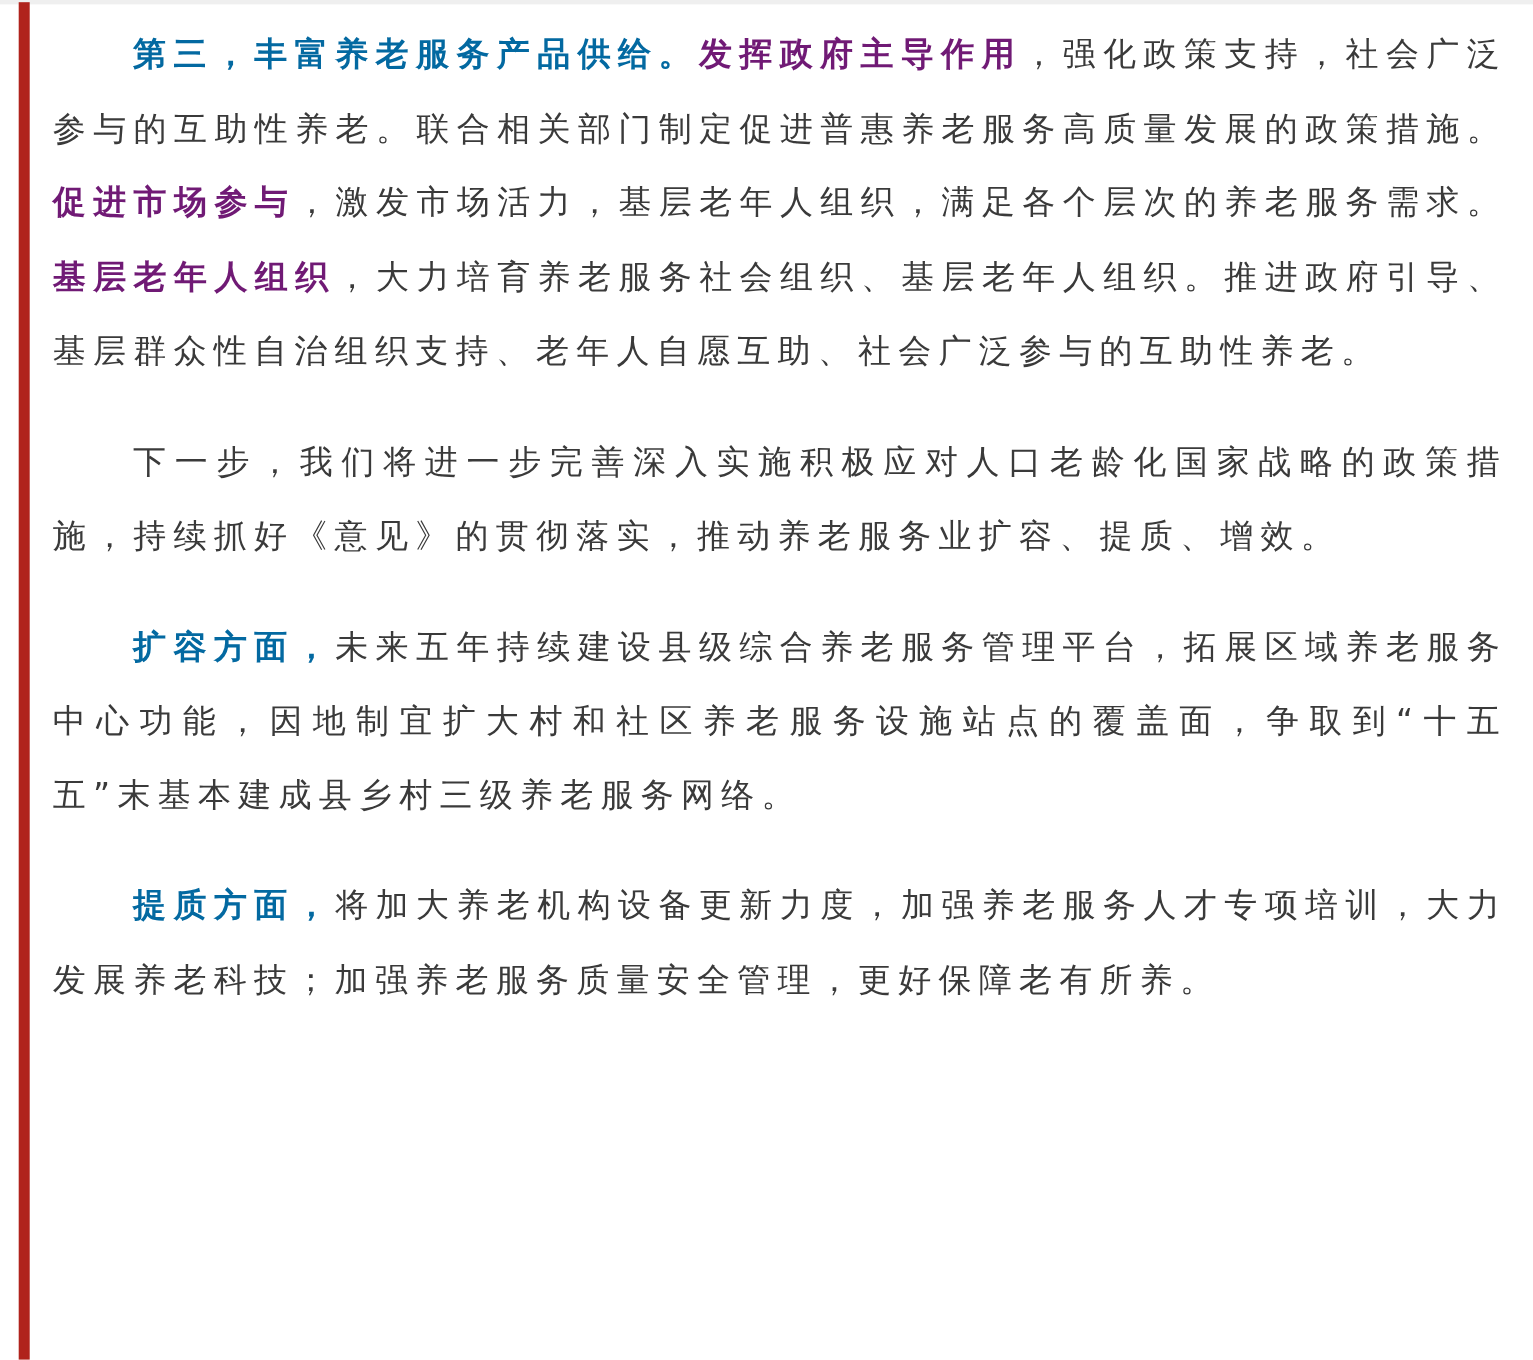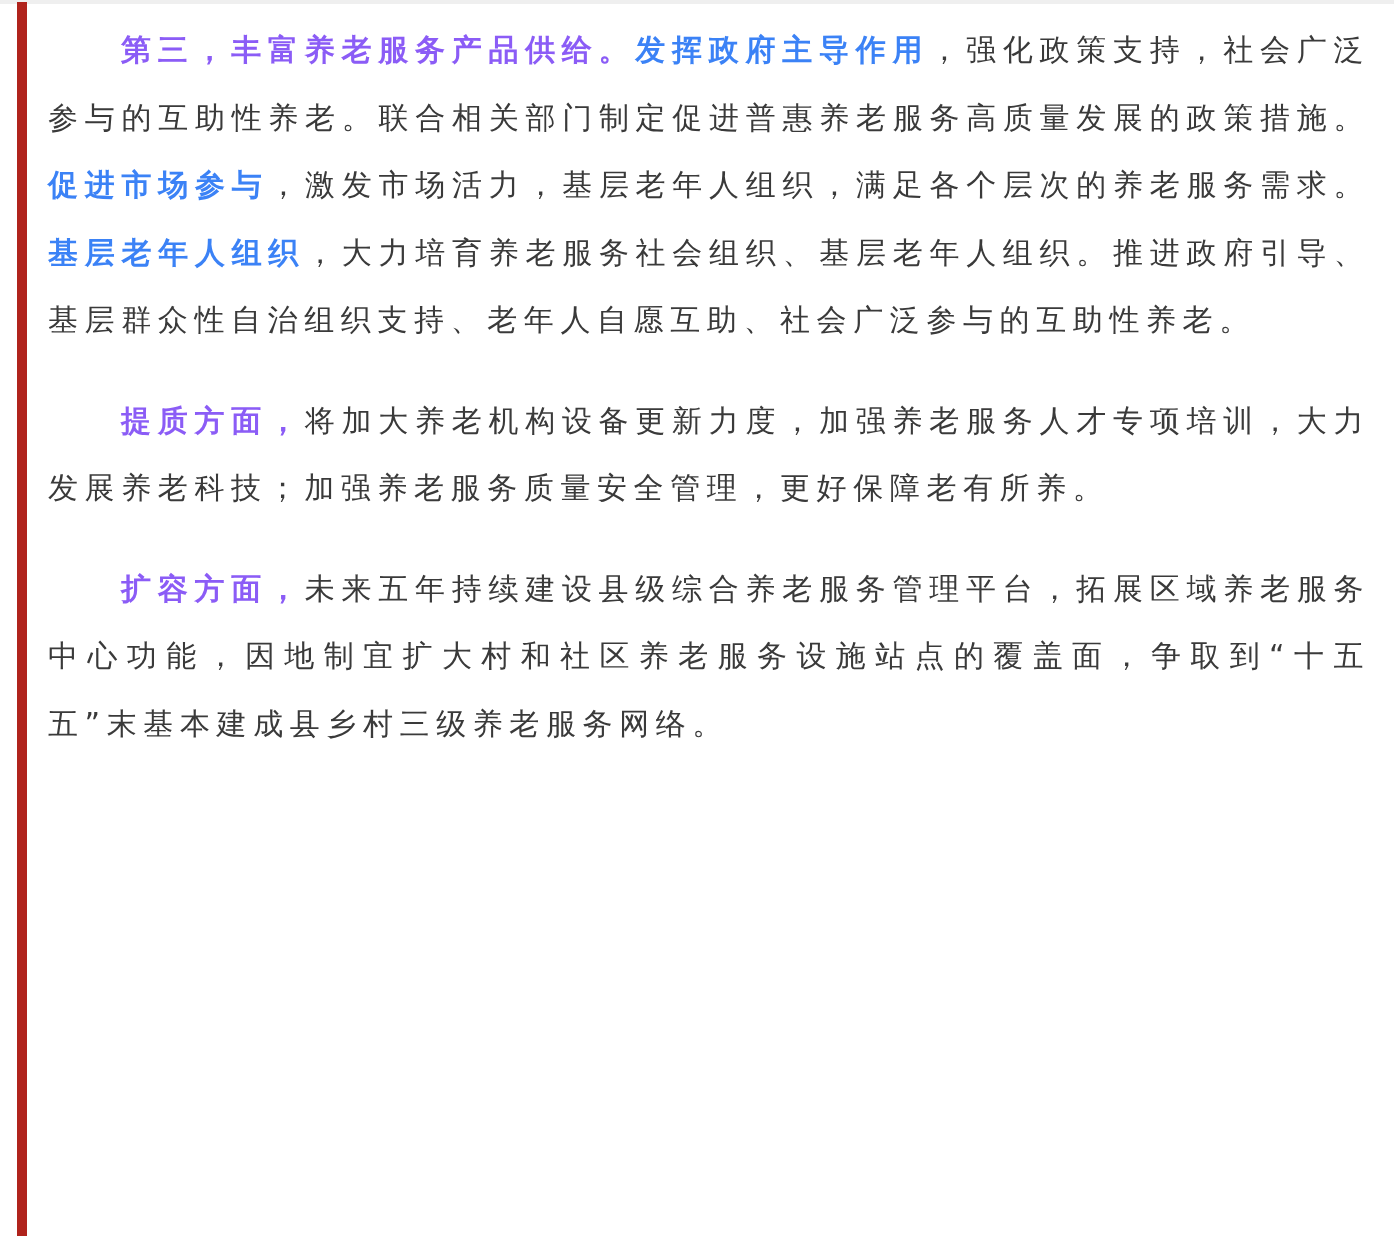--- a/index.html
+++ b/index.html
@@ -39,41 +39,44 @@
       letter-spacing: 6.6px;
       color: #3a3a3a;
       text-align: justify;
     }
     .para {
       margin: 0 0 33px 0;
       text-indent: 73px;
     }
     .para:last-child { margin-bottom: 0; }
     .red {
-      color: #8b5cf6;
+      color: #0369a1;
       font-weight: bold;
     }
     .bold {
-      color: #3b82f6;
+      color: #701a75;
       font-weight: bold;
     }
   </style>
 </head>
 <body>
 
 <div class="top-strip"></div>
 <div class="left-bar"></div>
 
 <div class="article">
   <p class="para">
     <span class="red">第三，丰富养老服务产品供给。</span><span class="bold">发挥政府主导作用</span><span>，强化政策支持，社会广泛参与的互助性养老。联合相关部门制定促进普惠养老服务高质量发展的政策措施。</span><span class="bold">促进市场参与</span><span>，激发市场活力，基层老年人组织，满足各个层次的养老服务需求。</span><span class="bold">基层老年人组织</span><span>，大力培育养老服务社会组织、基层老年人组织。推进政府引导、基层群众性自治组织支持、老年人自愿互助、社会广泛参与的互助性养老。</span>
   </p>
 
 
-
   <p class="para">
-    <span class="red">提质方面，</span><span>将加大养老机构设备更新力度，加强养老服务人才专项培训，大力发展养老科技；加强养老服务质量安全管理，更好保障老有所养。</span>
+    <span>下一步，我们将进一步完善深入实施积极应对人口老龄化国家战略的政策措施，持续抓好《意见》的贯彻落实，推动养老服务业扩容、提质、增效。</span>
   </p>
 
   <p class="para">
     <span class="red">扩容方面，</span><span>未来五年持续建设县级综合养老服务管理平台，拓展区域养老服务中心功能，因地制宜扩大村和社区养老服务设施站点的覆盖面，争取到“十五五”末基本建成县乡村三级养老服务网络。</span>
   </p>
+
+  <p class="para">
+    <span class="red">提质方面，</span><span>将加大养老机构设备更新力度，加强养老服务人才专项培训，大力发展养老科技；加强养老服务质量安全管理，更好保障老有所养。</span>
+  </p>
 </div>
 
 </body></html>

